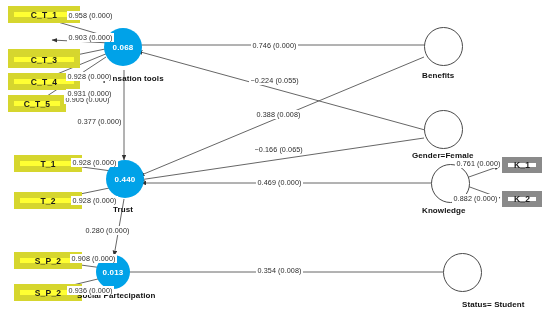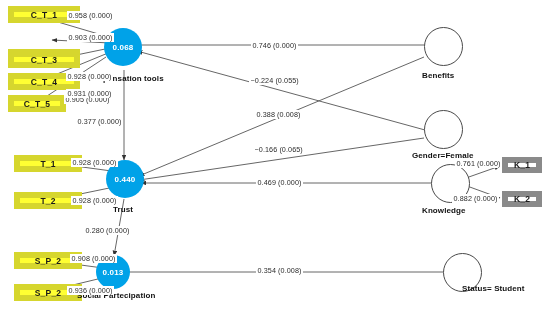--- a/index.html
+++ b/index.html
@@ -144,21 +144,21 @@
 <div class="exog" style="left:424px;top:110px;width:37px;height:37px;"></div>
 <div class="exog" style="left:431px;top:164px;width:37px;height:37px;"></div>
 <div class="exog" style="left:443px;top:253px;width:37px;height:37px;"></div>
 
 <div class="cap" style="left:85px;top:74px;">Compensation tools</div>
 <div class="cap" style="left:113px;top:205px;">Trust</div>
 <div class="cap" style="left:77px;top:291px;">Social Partecipation</div>
 <div class="cap" style="left:422px;top:71px;">Benefits</div>
 <div class="cap" style="left:412px;top:151px;">Gender=Female</div>
 <div class="cap" style="left:422px;top:206px;">Knowledge</div>
-<div class="cap" style="left:438px;top:284px;padding-left:24px;">Status= Student</div>
+<div class="cap" style="left:438px;top:300px;padding-left:24px;">Status= Student</div>
 
 <div class="coef" style="left:67px;top:11px;">0.958 (0.000)</div>
 <div class="coef" style="left:67px;top:33px;">0.903 (0.000)</div>
 <div class="coef" style="left:64px;top:55px;margin-top:40px;">0.905 (0.000)</div>
 <div class="coef" style="left:66px;top:72px;">0.928 (0.000)</div>
 <div class="coef" style="left:66px;top:89px;">0.931 (0.000)</div>
 <div class="coef" style="left:71px;top:158px;">0.928 (0.000)</div>
 <div class="coef" style="left:71px;top:196px;">0.928 (0.000)</div>
 <div class="coef" style="left:70px;top:254px;">0.908 (0.000)</div>
 <div class="coef" style="left:67px;top:286px;">0.936 (0.000)</div>

